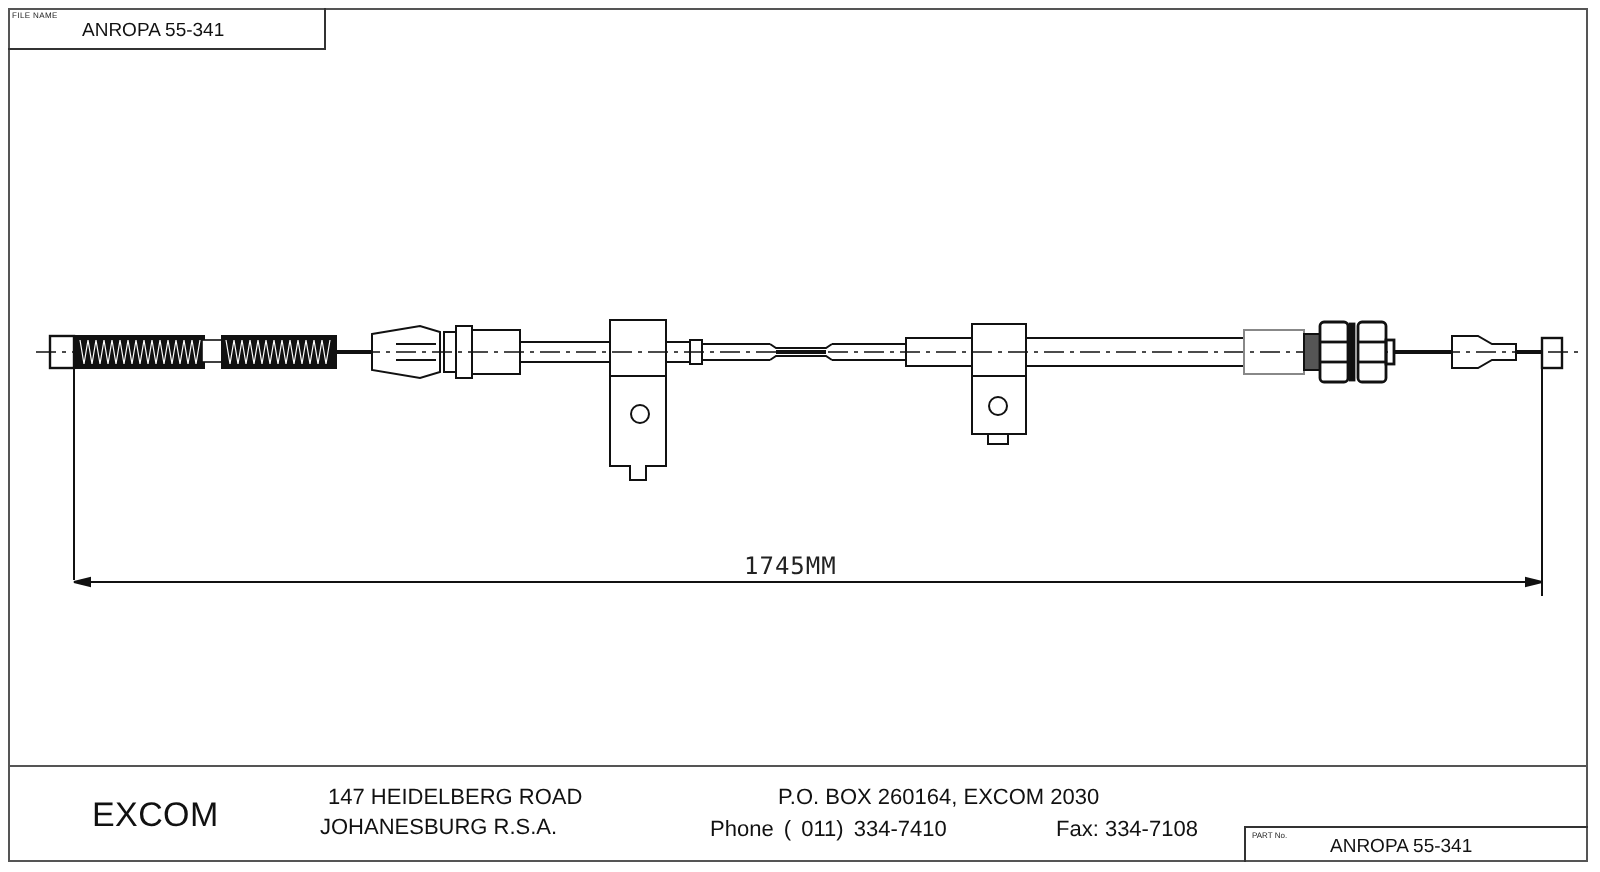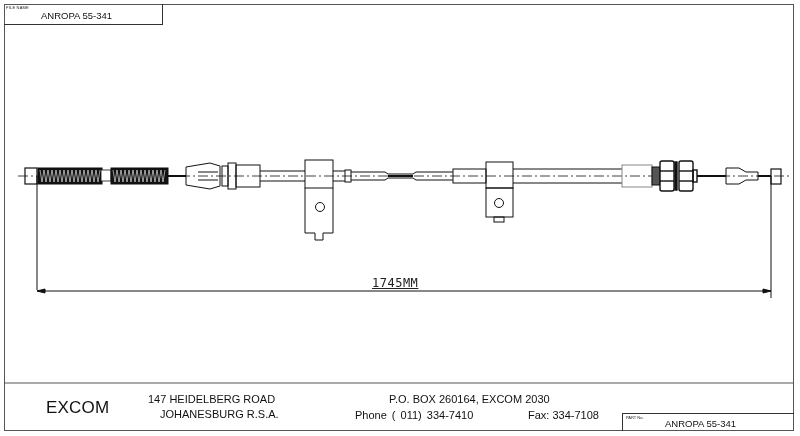--- a/index.html
+++ b/index.html
@@ -2,30 +2,30 @@
 <html><head>
   <meta charset="utf-8">
   <style>
     html, body { margin: 0; padding: 0; background: #ffffff; }
     body { width: 800px; height: 436px; position: relative; overflow: hidden; font-family: "Liberation Sans", sans-serif; color: #111; }
     .frame { position: absolute; left: 4px; top: 4px; width: 790px; height: 427px; border: 1px solid #555; box-sizing: border-box; }
     .file-box { position: absolute; left: 4px; top: 4px; width: 159px; height: 21px; border-right: 1px solid #333; border-bottom: 1px solid #333; box-sizing: border-box; }
     .file-box .cap { position: absolute; left: 2px; top: 1px; font-size: 4px; letter-spacing: 0.2px; color: #222; }
     .file-box .val { position: absolute; left: 37px; top: 6px; font-size: 9.5px; color: #111; }
     .company { position: absolute; left: 46px; top: 398px; font-size: 17px; letter-spacing: 0.2px; color: #111; }
-    .addr1 { position: absolute; left: 148px; top: 393px; font-size: 11px; color: #111; }
+    .addr1 { position: absolute; left: 164px; top: 393px; font-size: 11px; color: #111; }
     .addr2 { position: absolute; left: 160px; top: 408px; font-size: 11px; color: #111; }
     .pobox { position: absolute; left: 389px; top: 393px; font-size: 11px; color: #111; }
     .phone { position: absolute; left: 355px; top: 409px; font-size: 11px; color: #111; word-spacing: 2px; }
     .fax { position: absolute; left: 528px; top: 409px; font-size: 11px; color: #111; }
     .part-box { position: absolute; left: 622px; top: 413px; width: 172px; height: 18px; border-left: 1px solid #333; border-top: 1px solid #333; box-sizing: border-box; }
     .part-box .cap { position: absolute; left: 3px; top: 1px; font-size: 4px; color: #222; }
     .part-box .val { position: absolute; left: 42px; top: 4px; font-size: 9.5px; color: #111; }
     svg.drawing { position: absolute; left: 0; top: 0; }
-    .dim-label { position: absolute; left: 372px; top: 276px; font-family: "DejaVu Sans Mono", monospace; font-size: 12px; color: #222; letter-spacing: 0.5px; text-decoration: underline; }
+    .dim-label { position: absolute; left: 372px; top: 276px; font-family: "DejaVu Sans Mono", monospace; font-size: 12px; color: #222; letter-spacing: 0.5px; }
   </style>
 </head>
 <body>
 
 <div class="frame"></div>
 
 <div class="file-box">
   <span class="cap">FILE NAME</span>
   <span class="val">ANROPA 55-341</span>
 </div>

